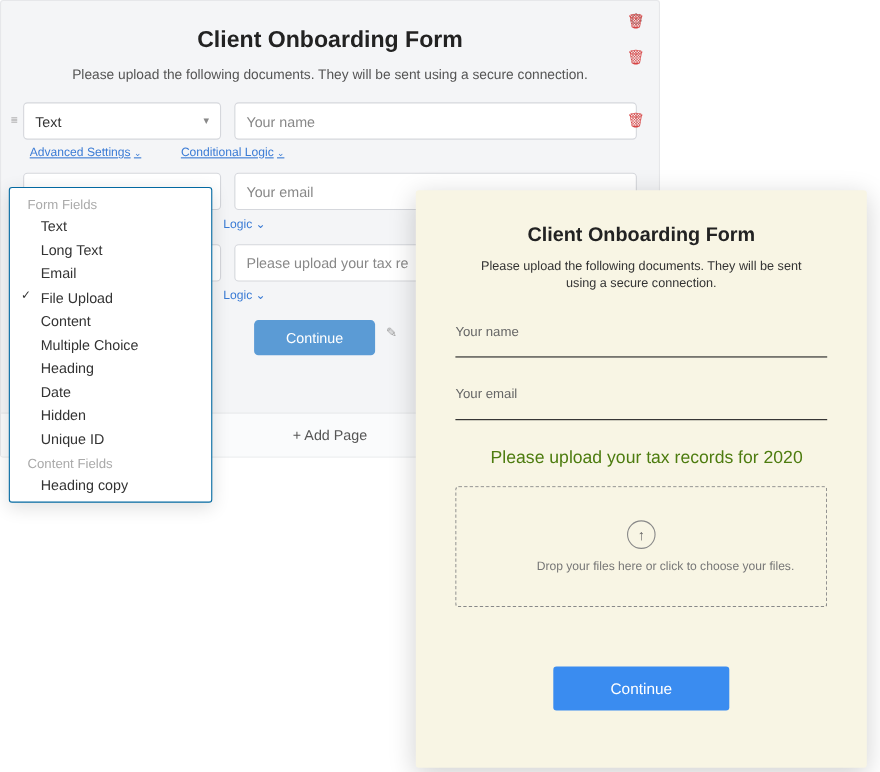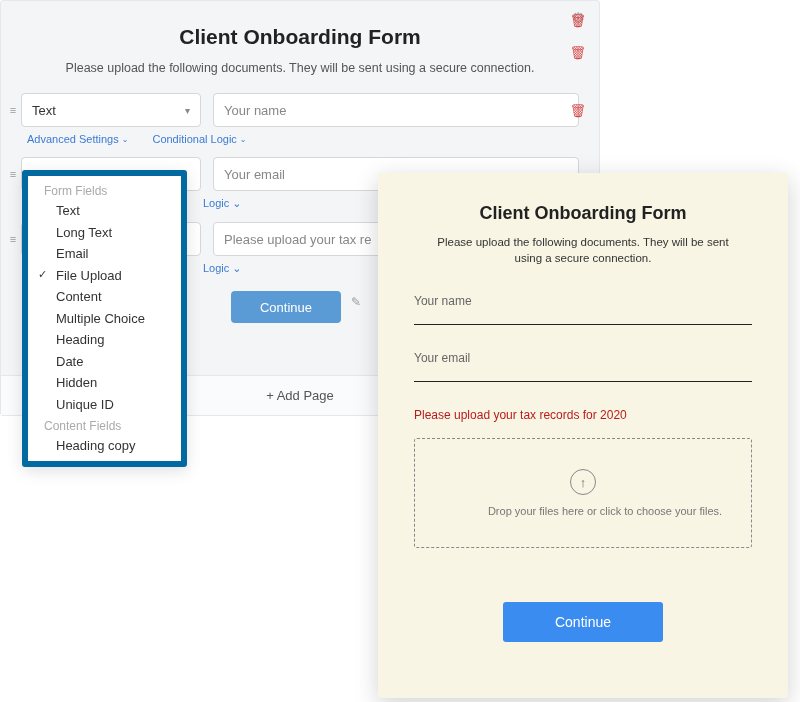--- a/index.html
+++ b/index.html
@@ -85,24 +85,25 @@
     width: 18px;
     text-align: center;
   }
   .trash {
     color: #d64545;
     font-size: 13px;
     cursor: pointer;
   }
   .links {
     display: flex;
-    gap: 24px;
+    gap: 36px;
     font-size: 11px;
     color: #3a7bd5;
     padding: 6px 0 12px 26px;
+    text-decoration: underline;
   }
   .links span { cursor: pointer; display: inline-flex; align-items: center; gap: 3px; }
   .links .chev { font-size: 8px; }
 
   .row-partial-select {
     width: 180px;
     height: 34px;
     background: #fff;
     border: 1px solid #d5d7dc;
     border-radius: 4px;
@@ -142,25 +143,25 @@
     text-align: center;
     padding: 12px 0;
     font-size: 13px;
     color: #555;
     cursor: pointer;
   }
 
   
   .dropdown {
     position: absolute;
-    left: 22px;
+    left: 8px;
     top: 170px;
-    width: 165px;
+    width: 185px;
     background: #fff;
-    border: 6px solid #0369a1;
+    border: 1px solid #0369a1;
     border-radius: 3px;
     box-shadow: 0 4px 16px rgba(0,0,0,.12);
     font-size: 13px;
     z-index: 50;
     padding: 4px 0;
   }
   .dd-group {
     color: #aaa;
     font-size: 12px;
     padding: 4px 10px 2px 16px;
@@ -212,23 +213,24 @@
     font-size: 12px;
     color: #666;
     margin-bottom: 28px;
   }
   .underline {
     border-bottom: 1px solid #222;
     height: 1px;
     margin: -12px 0 26px 0;
   }
   .upload-label {
-    font-size: 12px;
-    color: #b91c1c;
+    font-size: 16px;
+    color: #4d7c0f;
     margin-bottom: 16px;
+    margin-left: 32px;
   }
   .dropzone {
     border: 1px dashed #888;
     border-radius: 3px;
     height: 110px;
     display: flex;
     flex-direction: column;
     align-items: center;
     justify-content: center;
     gap: 10px;

